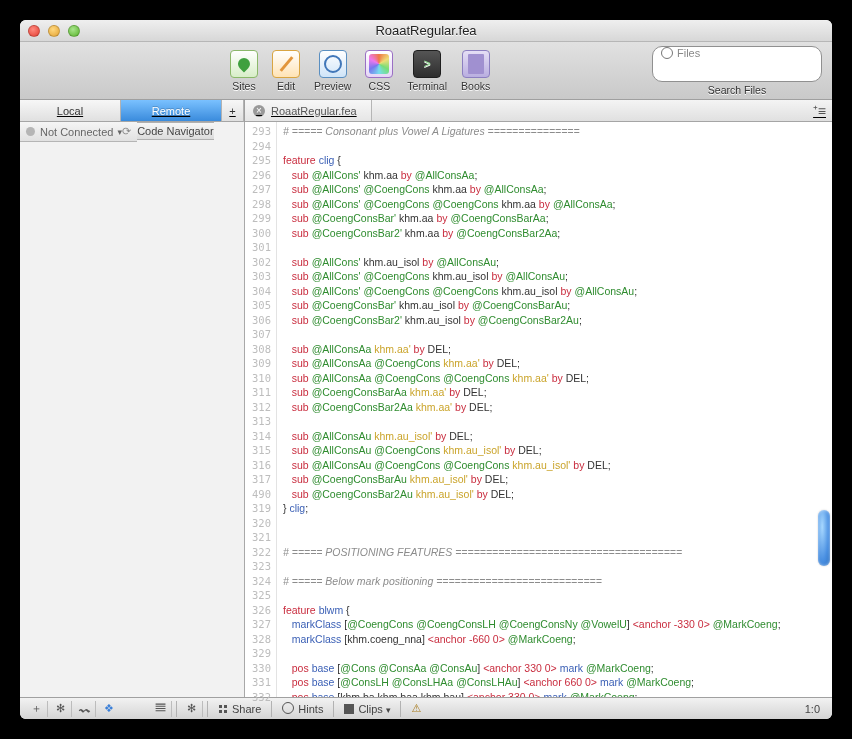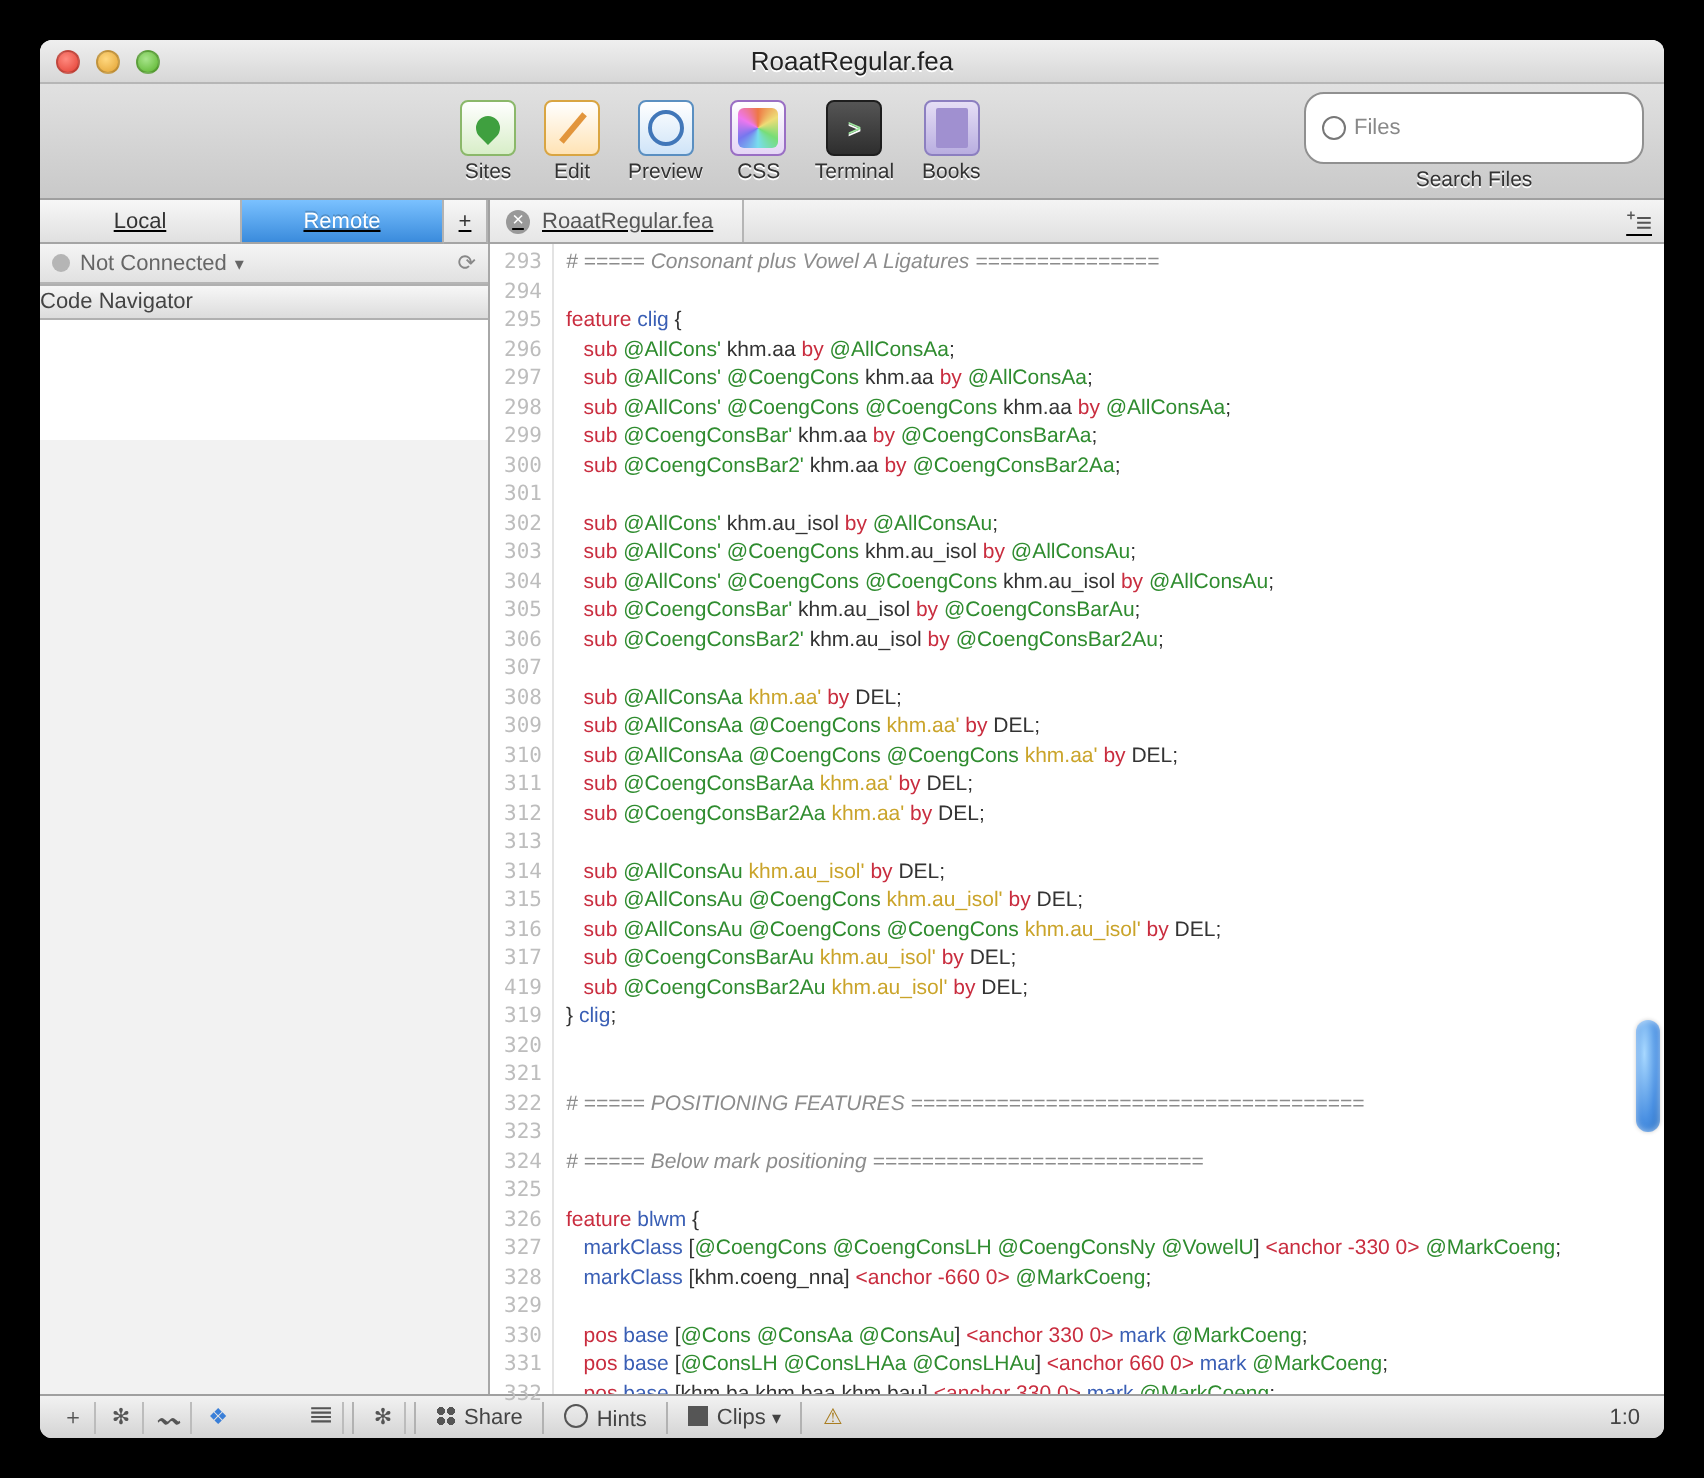--- a/index.html
+++ b/index.html
@@ -22,34 +22,34 @@
 .ti-edit::before{content:"";width:3px;height:18px;background:#e2953b;transform:rotate(40deg);}
 .ti-prev{background:linear-gradient(#fff,#cfe4f8);border:1px solid #5a8fc1;}
 .ti-prev::before{content:"";width:14px;height:14px;border:2px solid #4177b9;border-radius:50%;}
 .ti-css{background:linear-gradient(#fff,#e5d6f6);border:1px solid #9a6fc4;position:relative;overflow:hidden;}
 .ti-css::before{content:"";position:absolute;inset:3px;background:conic-gradient(#e74,#ed7,#7d7,#7de,#77e,#e7e,#e74);border-radius:3px;}
 .ti-term{background:linear-gradient(#555,#2e2e2e);border:1px solid #1e1e1e;}
 .ti-term::before{content:">";color:#9fe89f;font-size:12px;}
 .ti-book{background:linear-gradient(#e5def5,#b9aee0);border:1px solid #8c7fc0;}
 .ti-book::before{content:"";width:16px;height:20px;background:#a090d0;border-radius:1px;}
 .search { margin-left:auto; display:flex; flex-direction:column; align-items:center; gap:2px;}
-.searchbox { width:170px; height:36px; background:#fff; border:1px solid #909090; border-radius:10px; display:flex; align-items:center; padding:0 8px; font-size:11px; color:#888; }
+.searchbox { width:170px; height:36px; background:#fff; border:1px solid #909090; border-radius:10px; display:flex; padding:0 8px; font-size:11px; color:#888; }
 .searchbox::before{content:"";width:10px;height:10px;border:1.5px solid #777;border-radius:50%;margin-right:4px;}
 .slabel{font-size:10.5px;color:#333;text-shadow:0 1px 0 #fff;}
 .tabs { height:22px; display:flex; align-items:stretch;text-decoration:underline; }
 .sbtabs{width:225px;display:flex;border-right:1px solid #a0a0a0;}
 .sbtab{flex:1;display:flex;align-items:center;justify-content:center;font-size:11px;color:#333;background:linear-gradient(#f7f7f7,#e0e0e0);border-right:1px solid #b2b2b2;border-bottom:1px solid #a5a5a5;}
 .sbtab.active{background:linear-gradient(#7ac1ff,#3a8bdc);color:#fff;font-weight:500;text-shadow:0 -1px 0 rgba(0,0,0,.2);}
 .sbtab.add{flex:0 0 22px;}
 .edtabs{flex:1;display:flex;background:linear-gradient(#f4f4f4,#e0e0e0);border-bottom:1px solid #a5a5a5;}
 .edtab{padding:0 14px 0 8px;display:flex;align-items:center;gap:6px;font-size:11px;color:#555;border-right:1px solid #b5b5b5;background:linear-gradient(#f7f7f7,#e6e6e6);}
 .corner{margin-left:auto;display:flex;align-items:center;padding-right:6px;color:#555;font-size:14px;}
 .closex{width:12px;height:12px;border-radius:50%;background:#999;color:#fff;font-size:10px;line-height:11px;text-align:center;}
 .body { flex:1; display:flex; min-height:0; }
-.sidebar { width:225px; display:flex; flex-direction:column; border-right:1px solid #a8a8a8; background:#f2f2f2; }
+.sidebar { width:225px; display:flex; flex-direction:row; border-right:1px solid #a8a8a8; background:#f2f2f2; }
 .sstatus{height:20px;background:linear-gradient(#f5f5f5,#e1e1e1);border-bottom:1px solid #b5b5b5;display:flex;align-items:center;padding:0 6px;color:#666;font-size:11px;}
 .sstatus .dot{width:9px;height:9px;border-radius:50%;background:#b5b5b5;margin-right:5px;}
 .sstatus .chev{margin-left:4px;color:#666;font-size:9px;}
 .sstatus .ref{margin-left:auto;color:#888;}
 .scontent{flex:1;background:#fff;display:flex;flex-direction:column;align-items:center;justify-content:center;gap:18px;}
 .globe{width:40px;height:40px;border-radius:50%;background:radial-gradient(circle at 35% 30%,#bfe7ff,#3f9bdc 60%,#2d6ea5);box-shadow:0 2px 5px rgba(0,0,0,.25);}
 .cnx{padding:3px 20px;font-size:12px;background:linear-gradient(#fff,#e6e6e6);border:1px solid #a2a2a2;border-radius:11px;color:#333;}
 .navhdr{height:18px;background:linear-gradient(#f7f7f7,#dcdcdc);border-top:1px solid #b0b0b0;border-bottom:1px solid #b0b0b0;text-align:left;font-size:11px;color:#444;line-height:17px;}
 .navarea{height:60px;background:#fff;}
 .editor { flex:1; display:flex; background:#fff; min-width:0; position:relative;}
@@ -174,21 +174,21 @@
           <div>308</div>
           <div>309</div>
           <div>310</div>
           <div>311</div>
           <div>312</div>
           <div>313</div>
           <div>314</div>
           <div>315</div>
           <div>316</div>
           <div>317</div>
-          <div>419</div>
+          <div>490</div>
           <div>319</div>
           <div>320</div>
           <div>321</div>
           <div>322</div>
           <div>323</div>
           <div>324</div>
           <div>325</div>
           <div>326</div>
           <div>327</div>
           <div>328</div>

